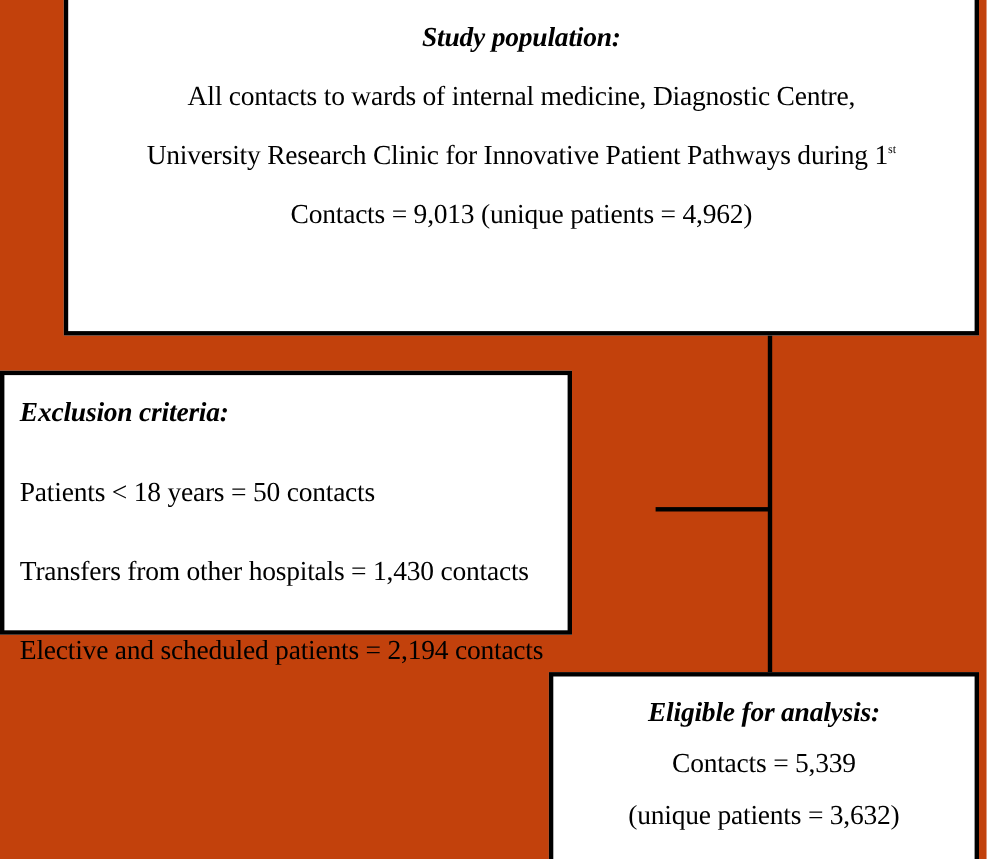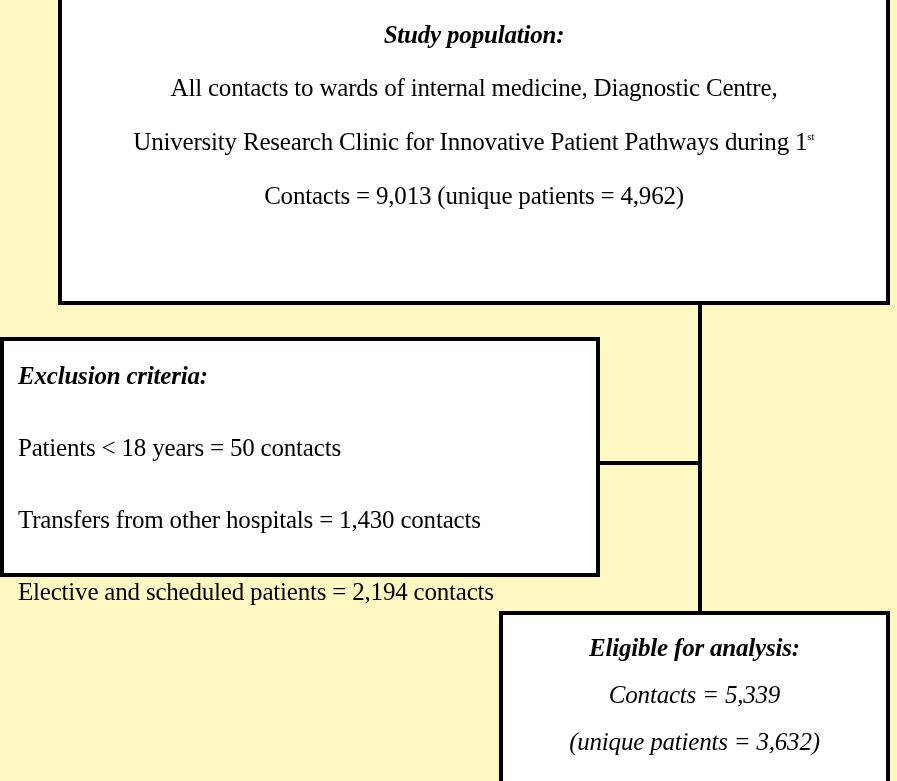--- a/index.html
+++ b/index.html
@@ -10,21 +10,21 @@
   }
   body {
     font-family: "Liberation Serif", "DejaVu Serif", serif;
     color: #000000;
   }
 
   #flow-canvas {
     position: relative;
     width: 897px;
     height: 781px;
-    background: #fef9c3;
+    background: #c2410c;
     overflow: hidden;
   }
 
   
   .flow-box {
     position: absolute;
     box-sizing: border-box;
     border: 4px solid #000000;
     background: #ffffff;
     z-index: 3;
@@ -35,21 +35,21 @@
     top: -4px;
     width: 832px;
     height: 309px;
     padding: 22px 10px 10px 10px;
     text-align: center;
   }
 
   #exclusion-box {
     left: 0px;
     top: 337px;
-    width: 600px;
+    width: 520px;
     height: 240px;
     padding: 22px 0 0 14px;
     text-align: left;
   }
 
   #eligible-box {
     left: 499px;
     top: 611px;
     width: 391px;
     height: 174px;
@@ -78,21 +78,21 @@
 
   #study-population-box .box-heading { margin-bottom: 28px; }
   #study-population-box .box-line     { margin-bottom: 29px; }
   #study-population-box .box-line:last-child { margin-bottom: 0; }
 
   #exclusion-box .box-heading { margin-bottom: 28px; }
   #exclusion-box .box-line    { margin-bottom: 29px; margin-top: 47px; }
   #exclusion-box .box-line:last-child { margin-bottom: 0; }
 
   #eligible-box .box-heading { margin-bottom: 22px; }
-  #eligible-box .box-line    { margin-bottom: 22px; font-style: italic; }
+  #eligible-box .box-line    { margin-bottom: 22px; }
   #eligible-box .box-line:last-child { margin-bottom: 0; }
 
   .ordinal-suffix {
     font-size: 11px;
     vertical-align: 10px;
     letter-spacing: 0;
   }
 
   
   .connector {

